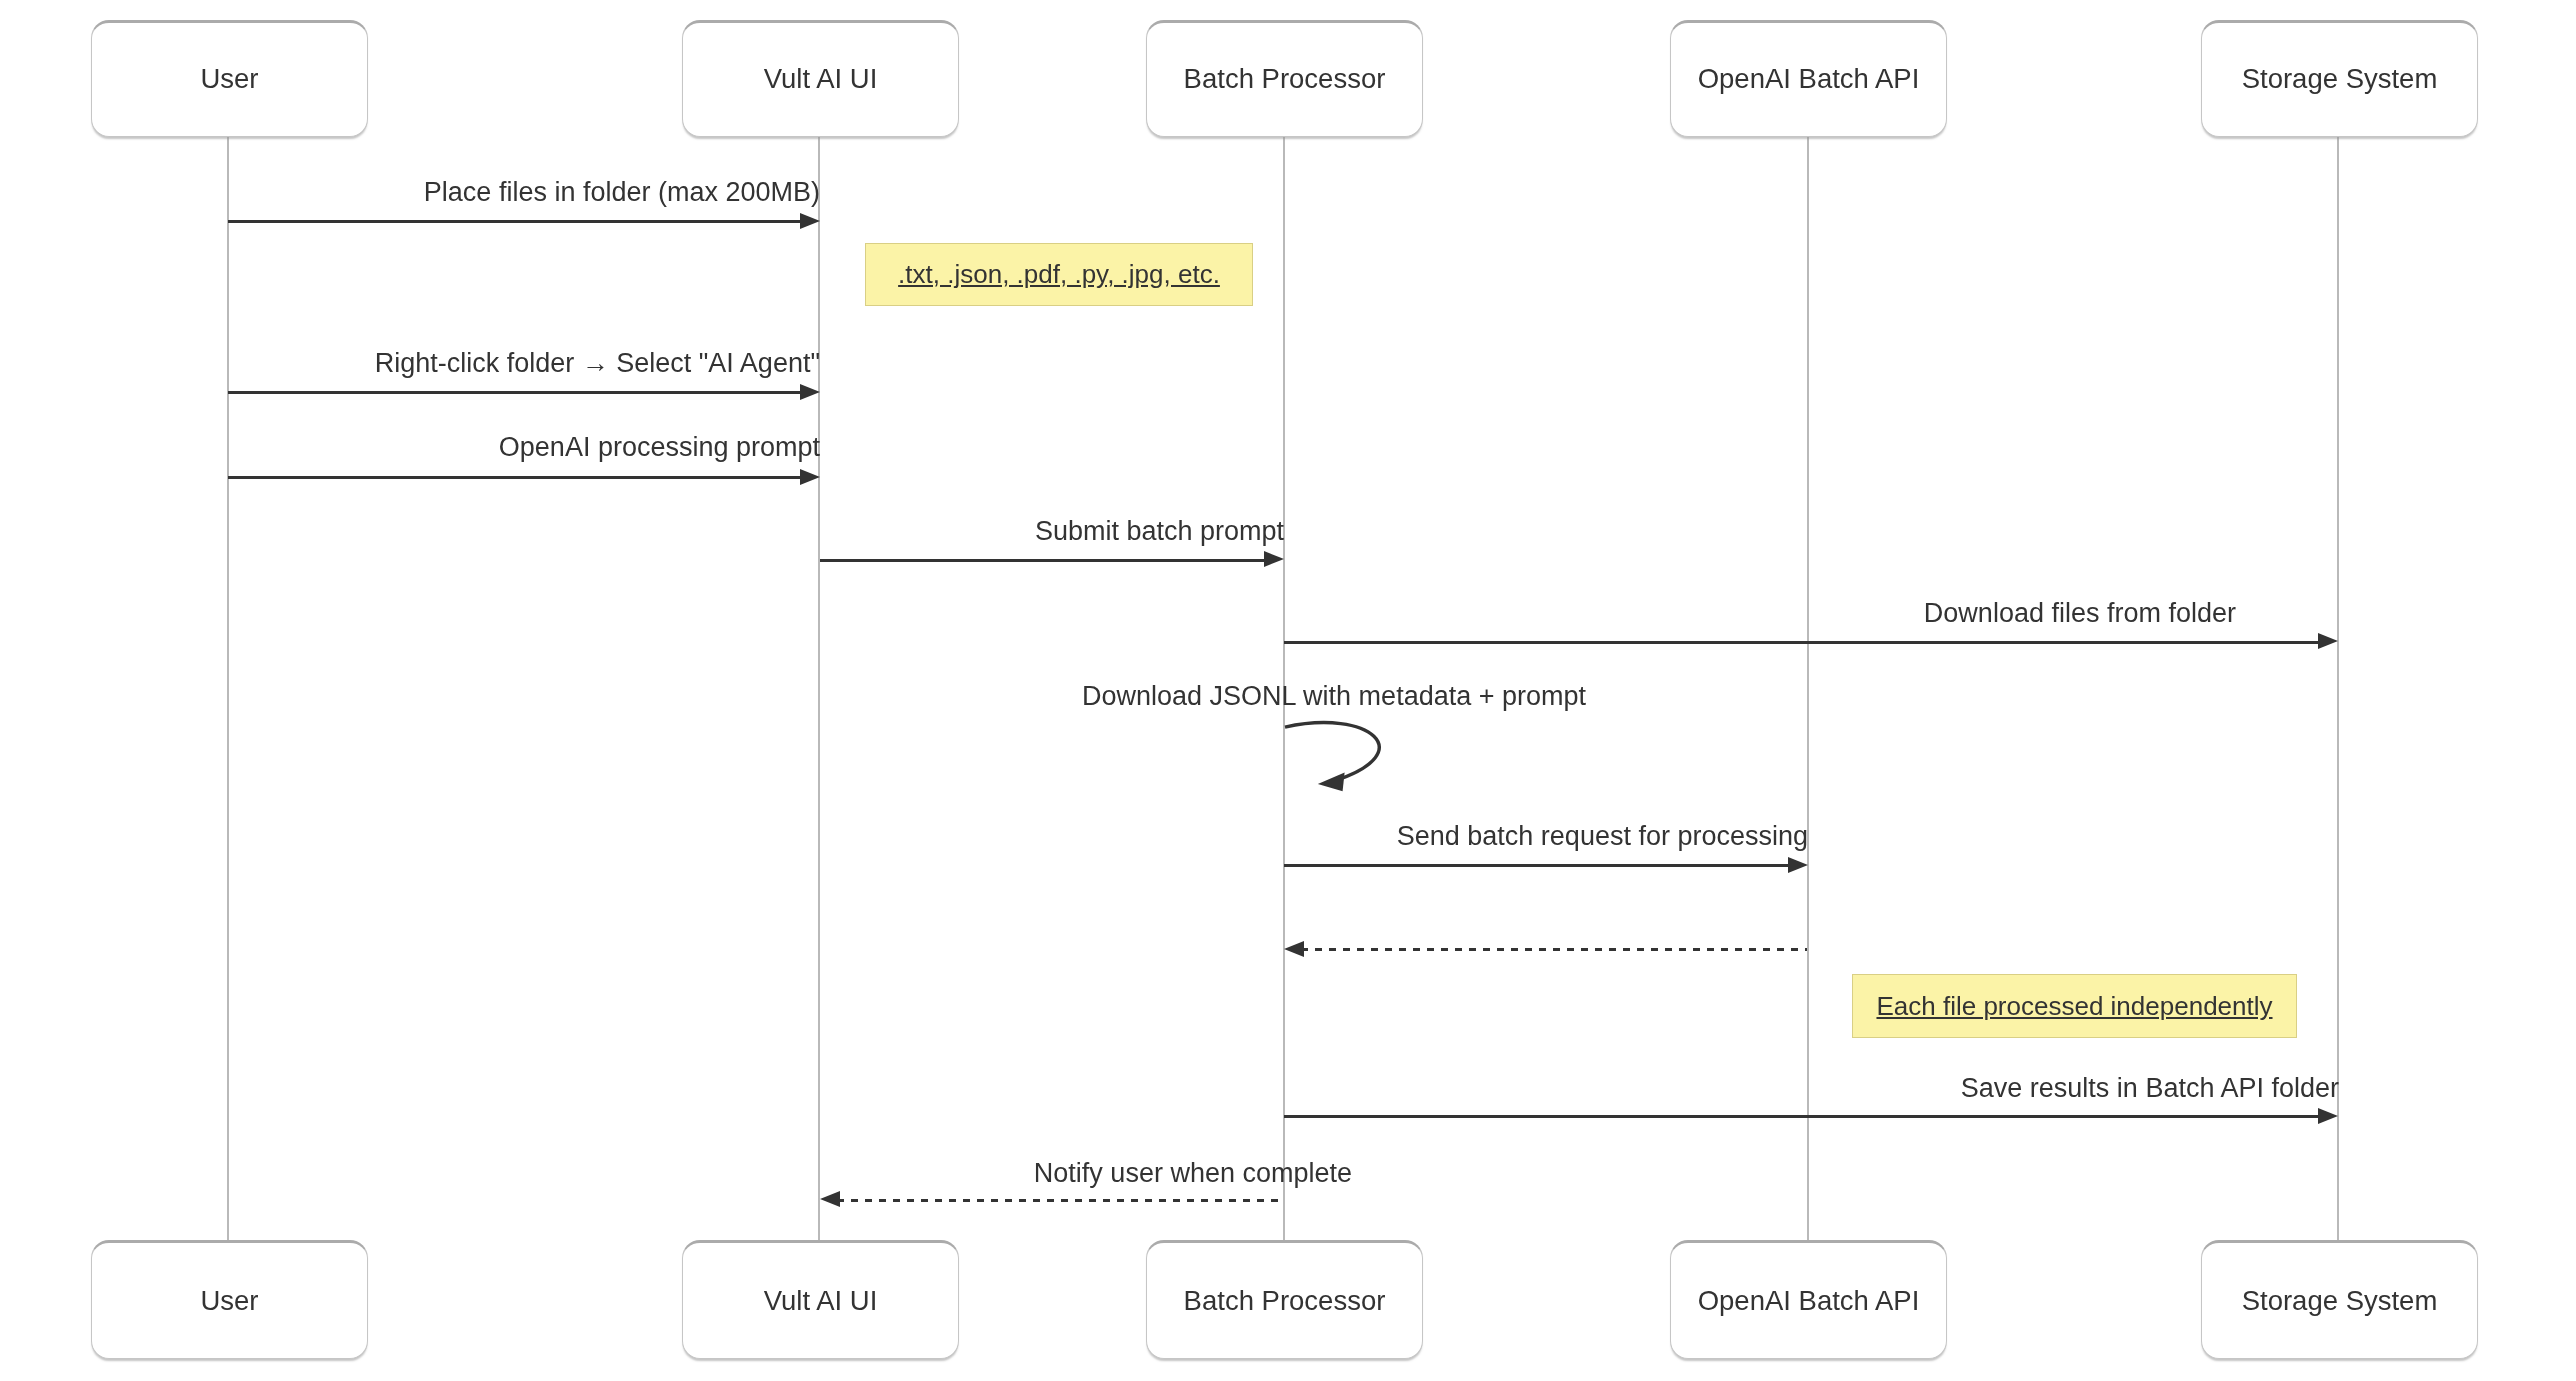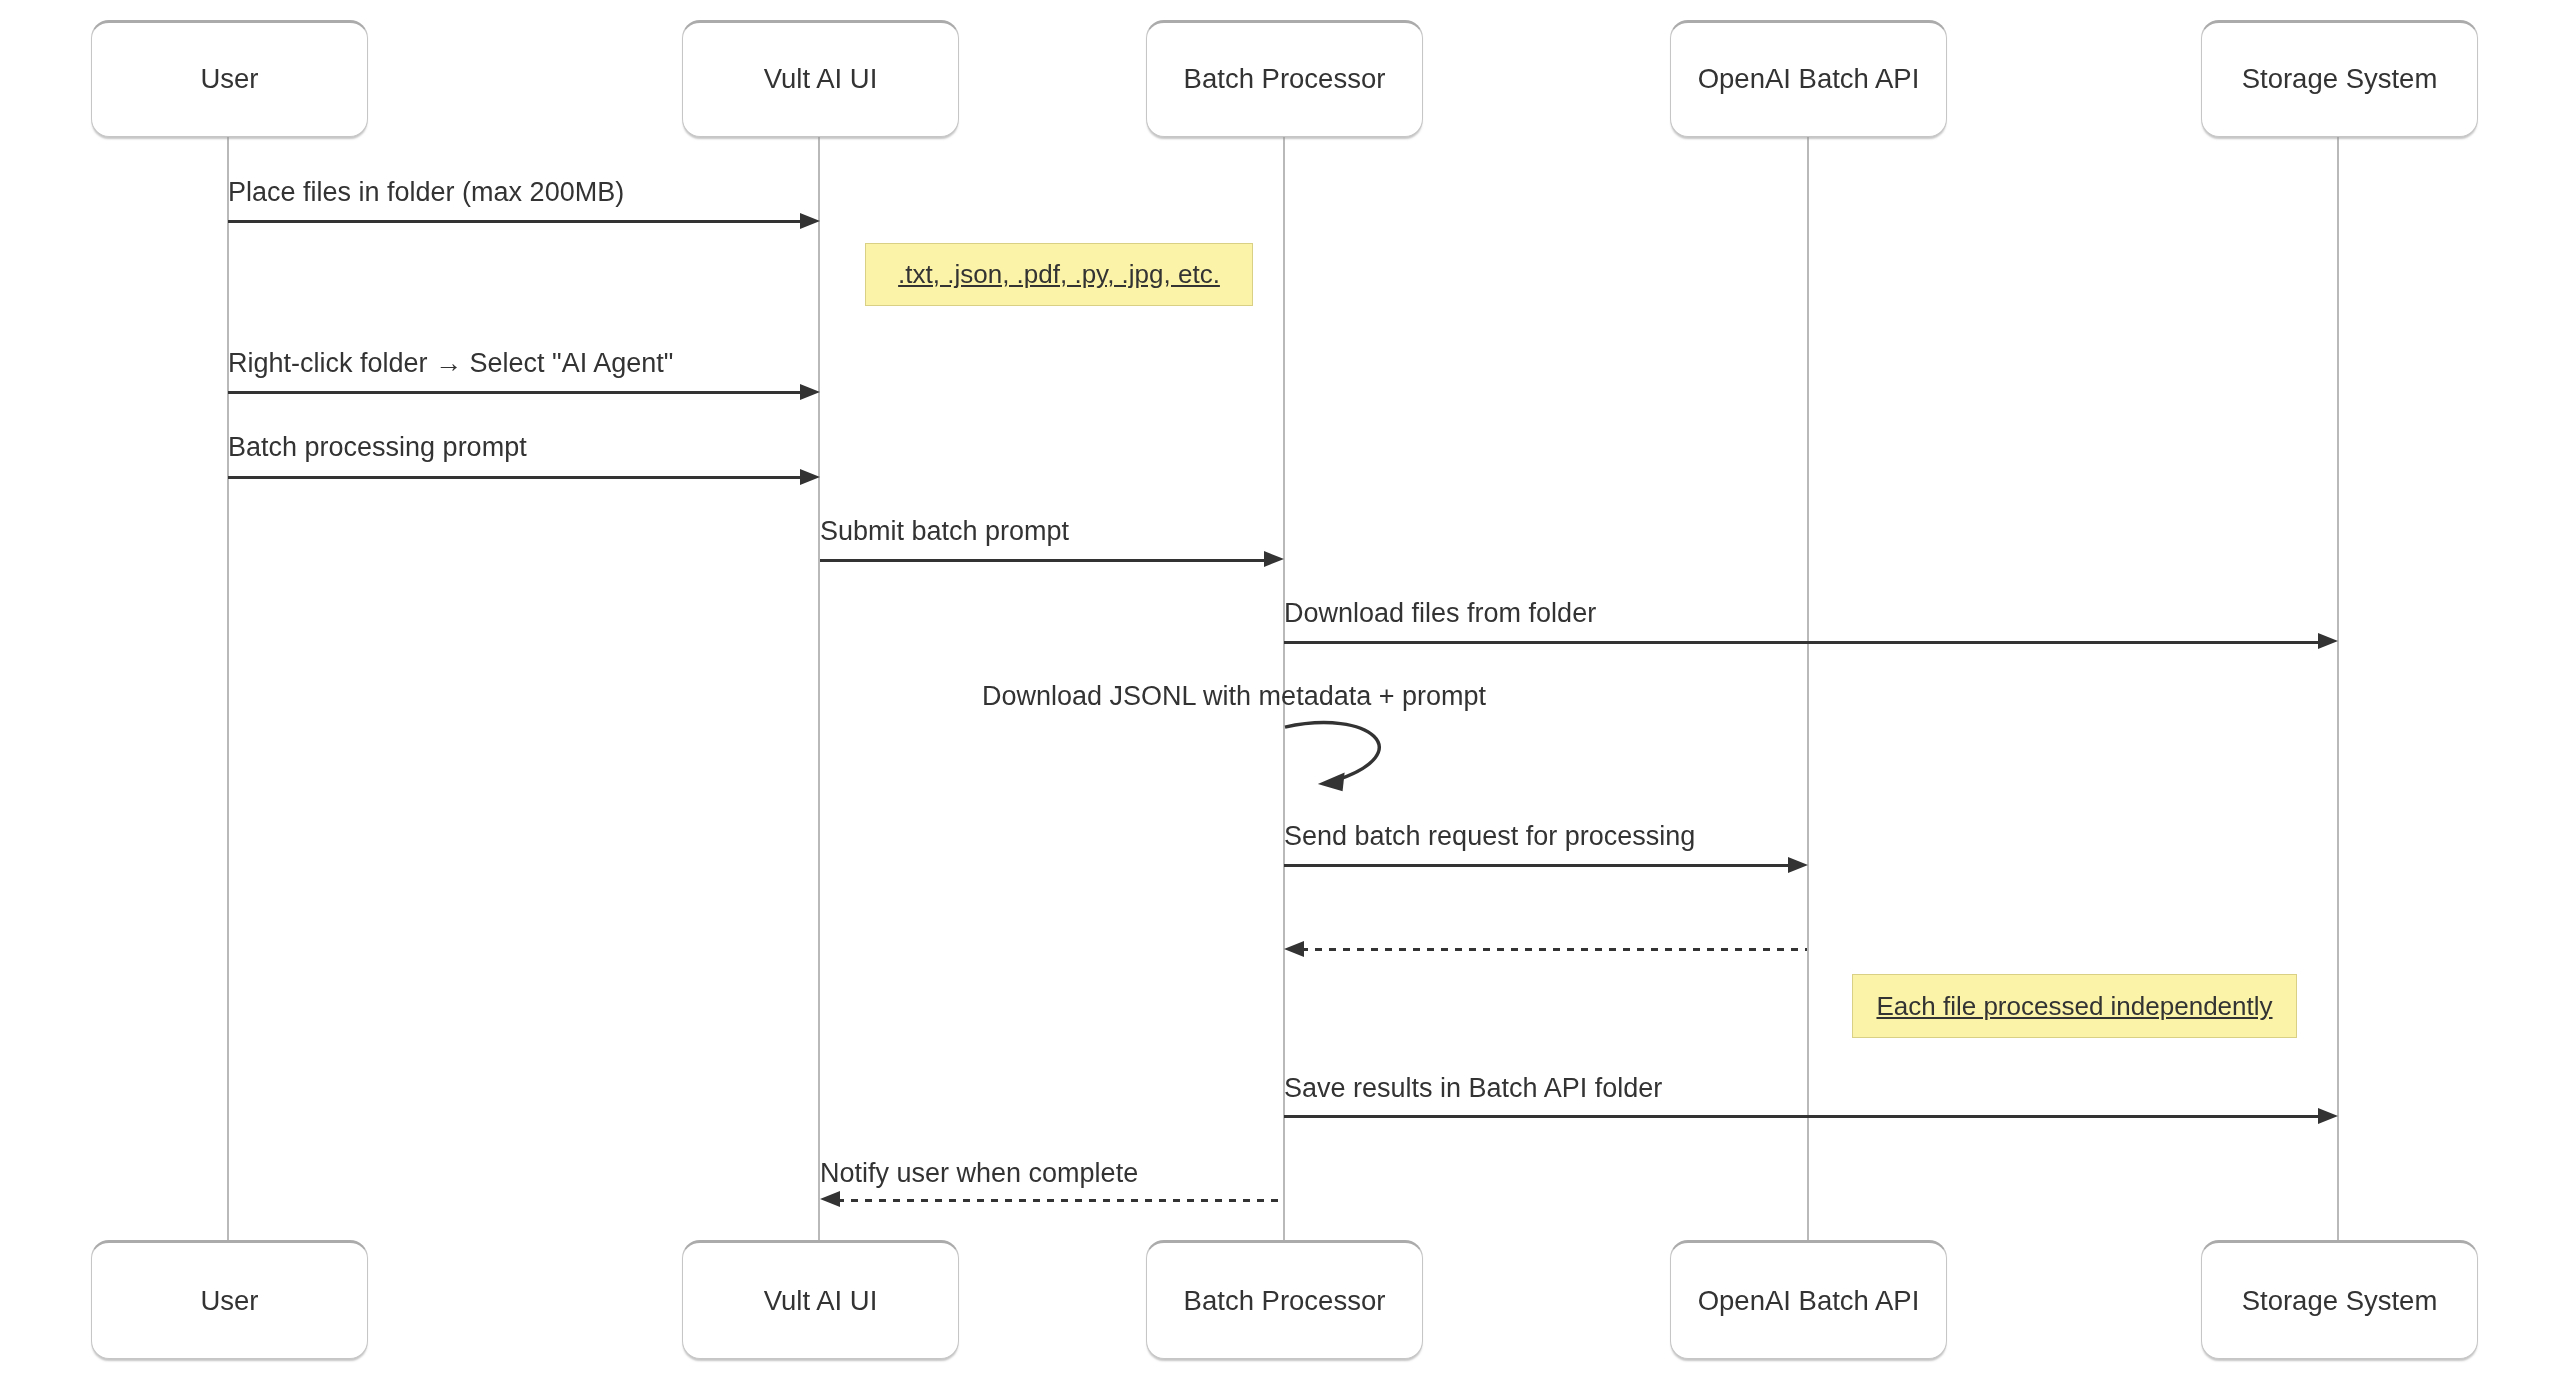--- a/index.html
+++ b/index.html
@@ -31,21 +31,21 @@
     display: flex;
     align-items: center;
     justify-content: center;
     font-size: 27.5px;
     color: #333333;
   }
   .actor.top { top: 19.5px; }
   .actor.bottom { top: 1240px; height: 115px; }
   .mlabel {
     position: absolute;
-    text-align: left;
+    text-align: right;
     font-size: 27px;
     line-height: 32px;
     color: #333333;
     white-space: nowrap;
   }
   .line {
     position: absolute;
     height: 3.4px;
     background: #333333;
   }
@@ -114,21 +114,21 @@
   <div class="ah-r" style="left:800px;top:213px"></div>
 
   <div class="note" style="left:865px;top:243px;width:386px;height:61px">
       <span>.txt, .json, .pdf, .py, .jpg, etc.</span>
     </div>
 
   <div class="mlabel" style="left:228px;top:347px;width:592px">Right-click folder → Select "AI Agent"</div>
   <div class="line" style="left:228px;top:391px;width:574px"></div>
   <div class="ah-r" style="left:800px;top:384px"></div>
 
-  <div class="mlabel" style="left:228px;top:431px;width:592px">Batch processing prompt</div>
+  <div class="mlabel" style="left:228px;top:431px;width:592px">OpenAI processing prompt</div>
   <div class="line" style="left:228px;top:476px;width:574px"></div>
   <div class="ah-r" style="left:800px;top:469px"></div>
 
   <div class="mlabel" style="left:820px;top:515px;width:464px">Submit batch prompt</div>
   <div class="line" style="left:820px;top:559px;width:447px"></div>
   <div class="ah-r" style="left:1264px;top:551px"></div>
 
   <div class="mlabel" style="left:1284px;top:597px;width:952px">Download files from folder</div>
   <div class="line" style="left:1284px;top:641px;width:1037px"></div>
   <div class="ah-r" style="left:2318px;top:633px"></div>

